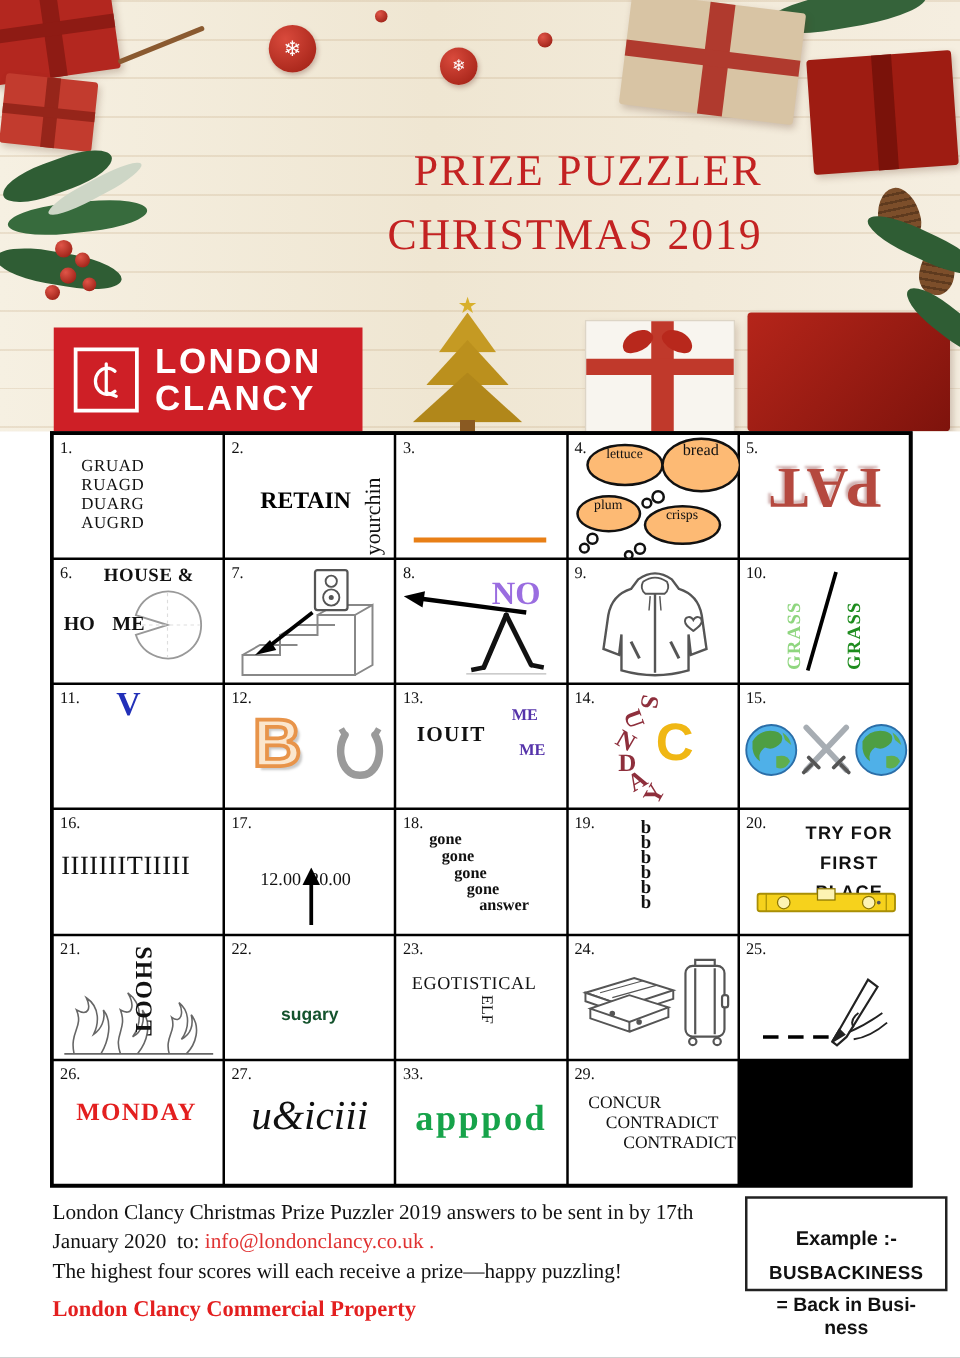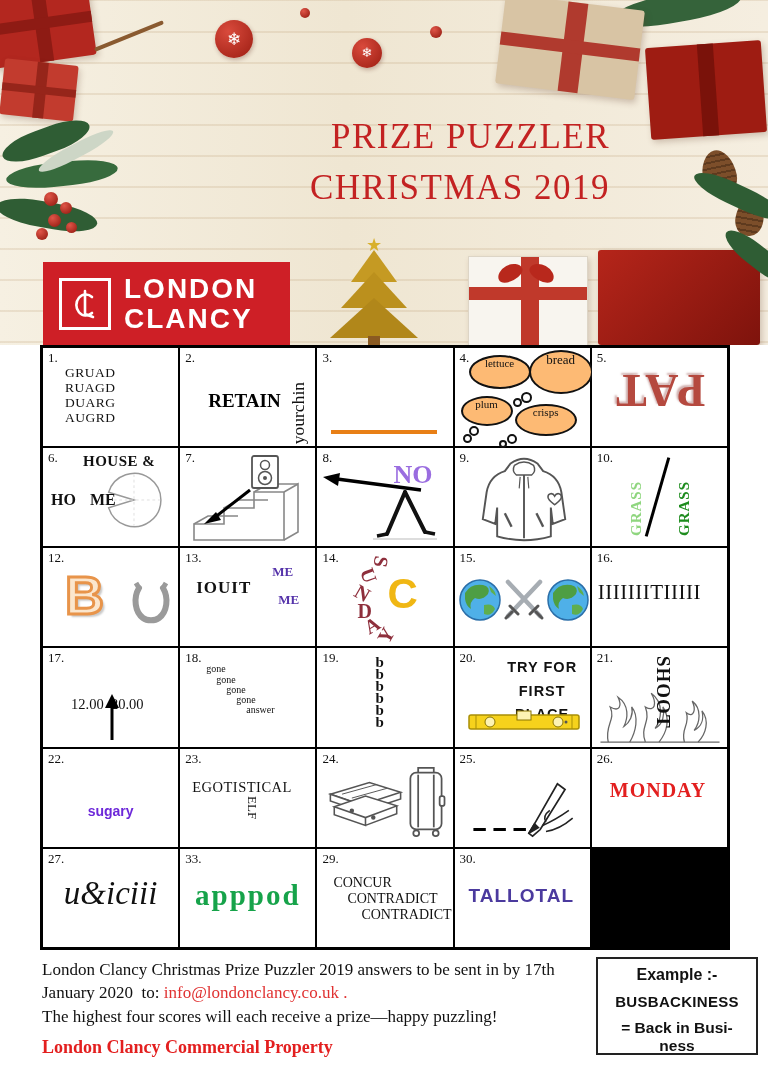--- a/index.html
+++ b/index.html
@@ -106,37 +106,37 @@
                font-family:"Liberation Sans",sans-serif; }
 
   .c15 svg { position:absolute; left:3px; top:24px; }
 
   .c16 .ticks { position:absolute; left:6px; top:32px; font-size:21px; letter-spacing:.5px; }
 
   .c17 .rows { position:absolute; left:28px; top:7px; font-size:14.5px; line-height:1.35; white-space:pre; }
   .c17 .rows span { display:block; }
   .c17 svg { position:absolute; left:60px; top:46px; }
 
-  .c18 .gones { position:absolute; left:26px; top:16px; font-size:10px; line-height:1.02; }
+  .c18 .gones { position:absolute; left:26px; top:16px; font-size:13px; line-height:1.02;font-weight:bold; }
   .c18 .gones span { display:block; }
 
   .c19 .bcol { position:absolute; left:58px; top:8px; font-weight:bold; font-size:15px; line-height:.8; }
   .c19 .bcol span { display:block; }
 
   .c20 .try { position:absolute; left:0; right:0; top:8px; text-align:center;
               font-family:"Liberation Sans",sans-serif; font-weight:bold; font-size:14.5px;
               letter-spacing:1px; line-height:1.6;padding-left:40px; }
   .c20 .try span { display:block; }
   .c20 svg { position:absolute; left:13px; top:62px; }
 
   .c21 svg { position:absolute; left:1px; top:16px; }
   .c21 .shoot { position:absolute; left:60px; top:8px; font-weight:bold; font-size:19px; letter-spacing:1px; }
 
   .c22 .sugary { position:absolute; left:0; right:0; top:54px; text-align:center;
-                 font-family:"Liberation Sans",sans-serif; font-weight:bold; font-size:14px; color:#6d28d9; }
+                 font-family:"Liberation Sans",sans-serif; font-weight:bold; font-size:14px; color:#14532d; }
 
   .c23 .ego { position:absolute; left:12px; top:30px; font-size:14.5px; letter-spacing:.5px; }
   .c23 .elf { position:absolute; left:64px; top:47px; font-size:13px; }
 
   .c24 svg { position:absolute; left:4px; top:12px; }
   .c25 svg { position:absolute; left:8px; top:8px; }
 
   .c26 .monday { position:absolute; left:18px; top:30px; color:#e31f1f; font-weight:bold; font-size:20px; letter-spacing:1px; }
   .c27 .uiciii { position:absolute; left:0; right:0; top:26px; text-align:center; font-style:italic; font-size:33px; }
   .c28 .apppod { position:absolute; left:0; right:0; top:30px; text-align:center; color:#16a34a;
@@ -148,23 +148,23 @@
                    font-family:"Liberation Sans",sans-serif; font-size:19px; letter-spacing:1px; }
 
   
   .footer { position:absolute; left:42px; top:958px; width:548px; font-size:17px; line-height:1.38; }
   .footer p { margin:0; white-space:pre-wrap; }
   .footer .email { color:#e03131; }
   .f-brand-row { margin-top:7px; display:flex; gap:36px; align-items:baseline;flex-direction:column; }
   .f-brand-row .brand   { color:#e31f1f; font-weight:bold; font-size:18px; }
   .f-brand-row .website { color:#e31f1f; font-weight:bold; font-size:18px; }
 
-  .example-box { position:absolute; left:596px; top:957px; width:162px; height:98px;
+  .example-box { position:absolute; left:596px; top:957px; width:162px; height:76px;
                  border:2px solid #222; box-sizing:border-box; text-align:center;
-                 font-family:"Liberation Sans",sans-serif; font-weight:bold; padding-top:7px; }
+                 font-family:"Liberation Sans",sans-serif; font-weight:bold; padding-top:24px; }
   .example-box .ex-title { font-size:16px; margin-bottom:9px; }
   .example-box .ex-word  { font-size:15px; margin-bottom:9px; letter-spacing:.3px; }
   .example-box .ex-a1, .example-box .ex-a2 { font-size:15.5px; line-height:1.15; }
 </style>
 </head>
 <body>
 
 <div class="page">
 
   <div class="header">
@@ -357,20 +357,24 @@
       </svg>
     </div>
 
     <div class="cell c10">
       <span class="cnum">10.</span>
       <div class="grass gl vert-up">GRASS</div>
       <div class="diag"></div>
       <div class="grass gr vert-up">GRASS</div>
     </div>
 
+    <div class="cell c11">
+      <span class="cnum">11.</span>
+      <div class="v">V</div>
+    </div>
 
     <div class="cell c12">
       <span class="cnum">12.</span>
       <div class="bigb">B</div>
       <svg width="44" height="50" viewBox="0 0 44 50">
         <path d="M10 12 C4 22 6 36 14 42 C18 45 26 45 30 42 C38 36 40 22 34 12" fill="none" stroke="#9a9a9a" stroke-width="6" stroke-linecap="round"></path>
         <path d="M10 12 l-3 -5 M34 12 l3 -5" stroke="#9a9a9a" stroke-width="5" fill="none"></path>
       </svg>
     </div>
 
@@ -559,24 +563,20 @@
 
     <div class="cell c29">
       <span class="cnum">29.</span>
       <div class="lines">
         <span class="l0">CONCUR</span>
         <span class="l1">CONTRADICT</span>
         <span class="l2">CONTRADICT</span>
       </div>
     </div>
 
-    <div class="cell c30">
-      <span class="cnum">30.</span>
-      <div class="tallotal">TALLOTAL</div>
-    </div>
   </div>
 
   <div class="footer">
     <p>London Clancy Christmas Prize Puzzler 2019 answers to be sent in by 17th</p>
     <p><span>January 2020  to: </span><span class="email">info@londonclancy.co.uk .</span></p>
     <p>The highest four scores will each receive a prize—happy puzzling!</p>
     <div class="f-brand-row">
       <span class="brand">London Clancy Commercial Property</span>
       <span class="website">www.londonclancy.com</span>
     </div>

